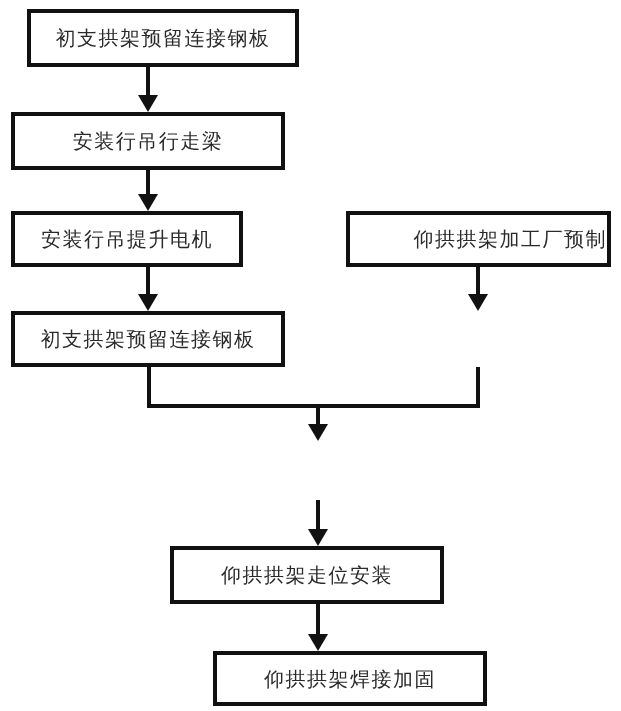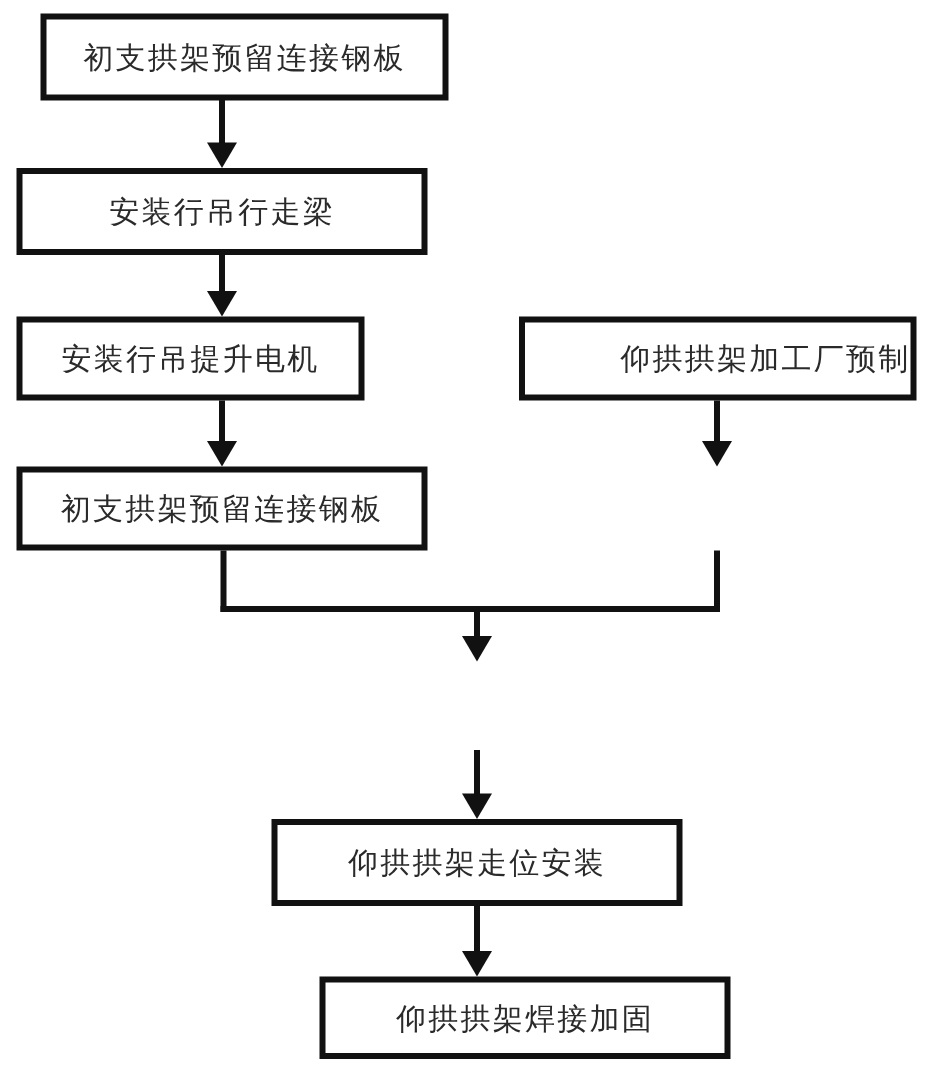--- a/index.html
+++ b/index.html
@@ -72,21 +72,21 @@
   <div class="node" style="left:11px; top:311px; width:274px; height:56px;">
     <span class="node-label">初支拱架预留连接钢板</span>
   </div>
 
   <div class="node" style="left:346px; top:211px; width:265px; height:56px;justify-content:flex-end;">
     <span class="node-label">仰拱拱架加工厂预制</span>
   </div>
 
 
 
-  <div class="node" style="left:181px; top:546px; width:274px; height:58px;">
+  <div class="node" style="left:170px; top:546px; width:274px; height:58px;">
     <span class="node-label">仰拱拱架走位安装</span>
   </div>
 
   <div class="node" style="left:181px; top:651px; width:274px; height:55px;margin-left:32px;">
     <span class="node-label">仰拱拱架焊接加固</span>
   </div>
 
   <div class="edge-v" style="left:146px; top:64px; height:33px;"></div>
   <div class="arrow-head" style="left:138px; top:95px;"></div>
 

